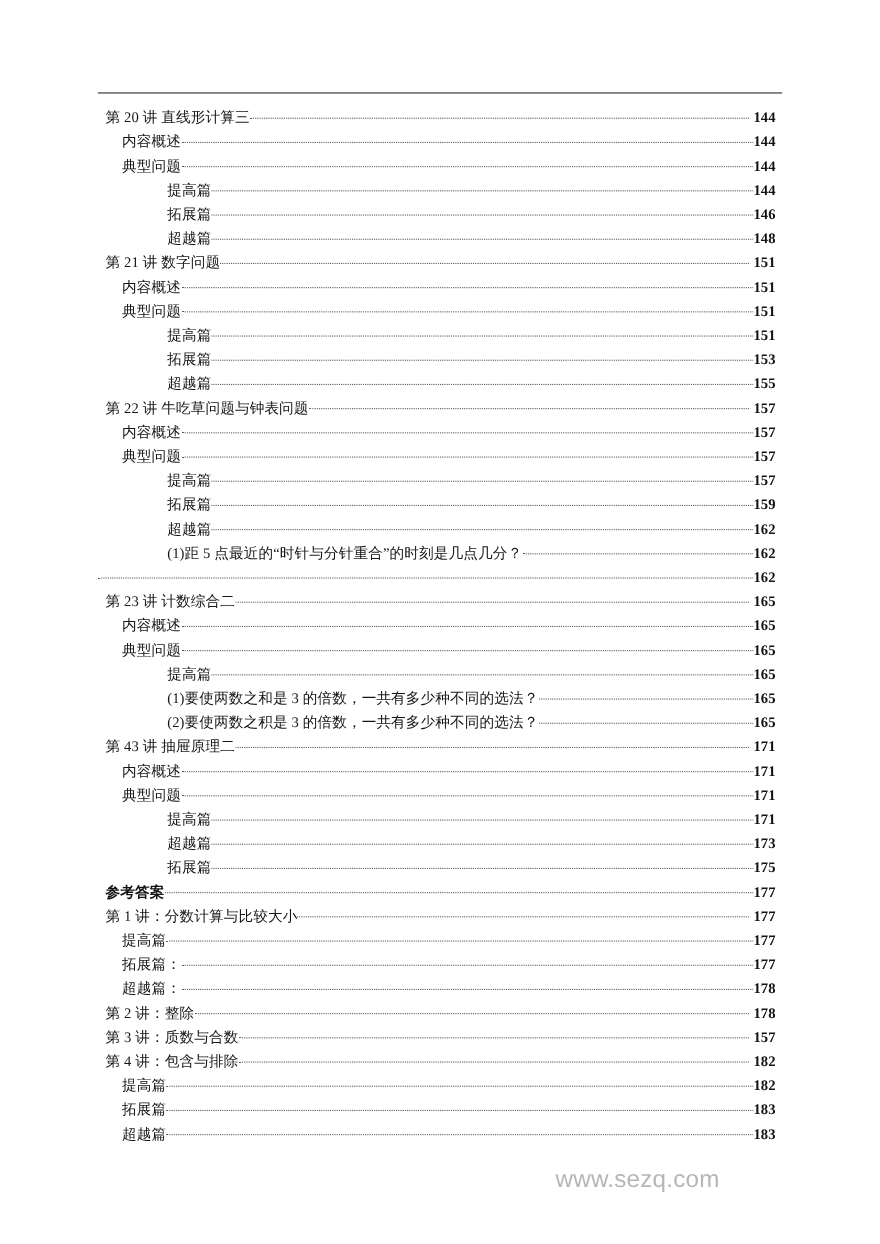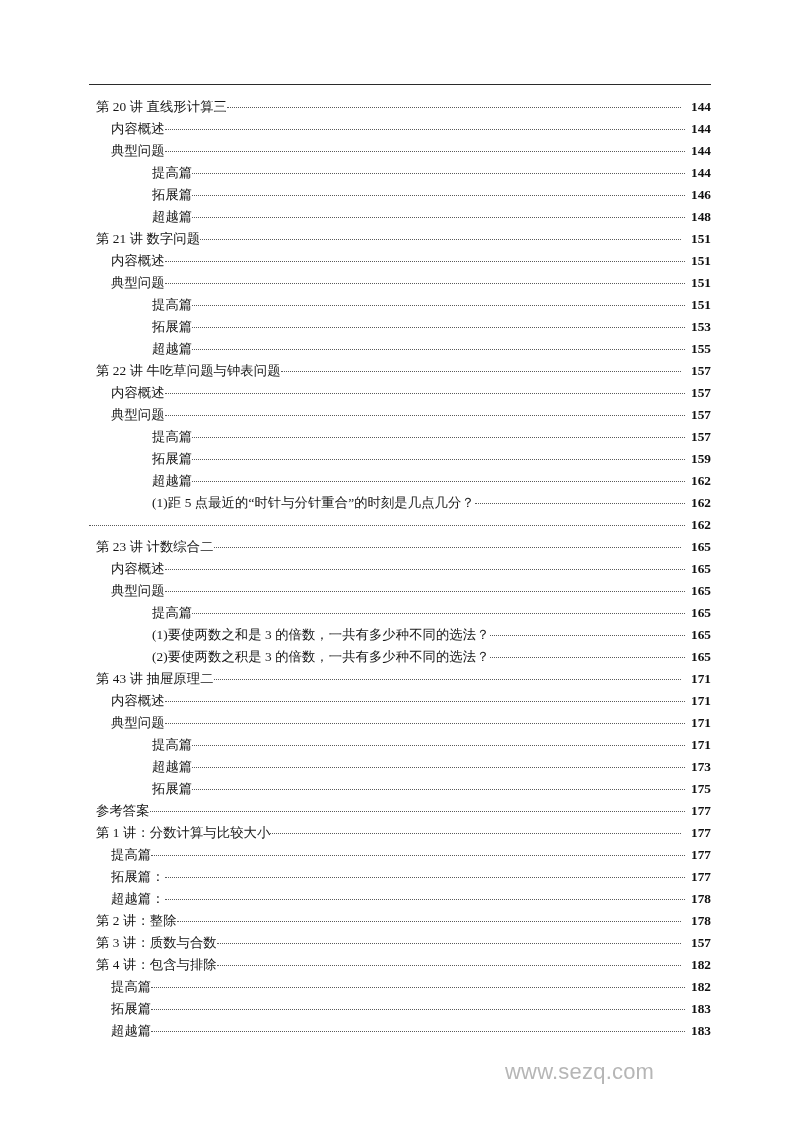--- a/index.html
+++ b/index.html
@@ -70,30 +70,29 @@
     right: 0;
     bottom: 3px;
     border-bottom: 1.1px dotted #5a5a5a;
   }
 
   .toc-page {
     flex: 0 0 auto;
     font-size: 13.3px;
     font-weight: bold;
     color: #111111;
-    text-align: right;
     min-width: 26px;
     padding-left: 0;
   }
 
   
   .lvl-1 .toc-label { padding-left: 7px; }
   .lvl-2 .toc-label { padding-left: 22px; }
   .lvl-3 .toc-label { padding-left: 63px; }
-  .lvl-0 .toc-label { padding-left: 7px; }
+  .lvl-0 .toc-label { padding-left: 7px; font-weight: bold; }
 
   
   .lvl-1 .toc-leader { margin-right: 4px; }
   .lvl-0 .toc-leader { margin-right: 0px; }
 
   .watermark {
     position: absolute;
     left: 505px;
     top: 1059px;
     font-family: "Liberation Sans", "DejaVu Sans", sans-serif;

